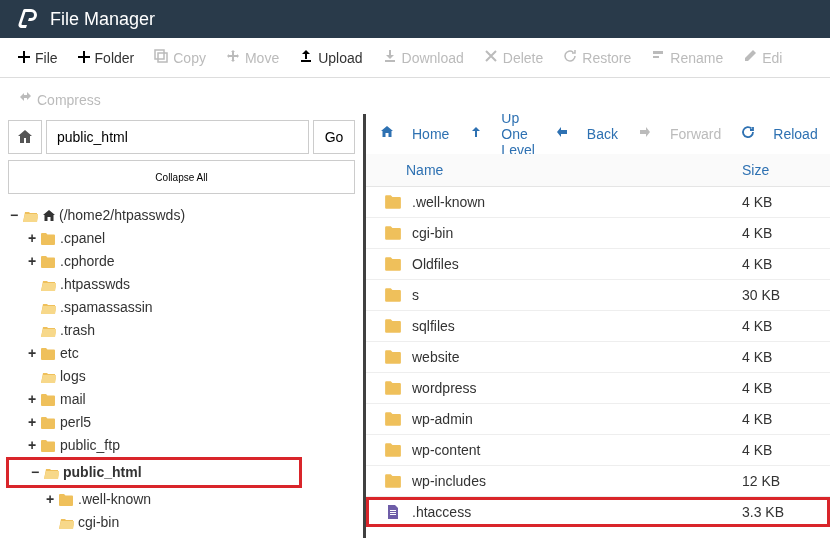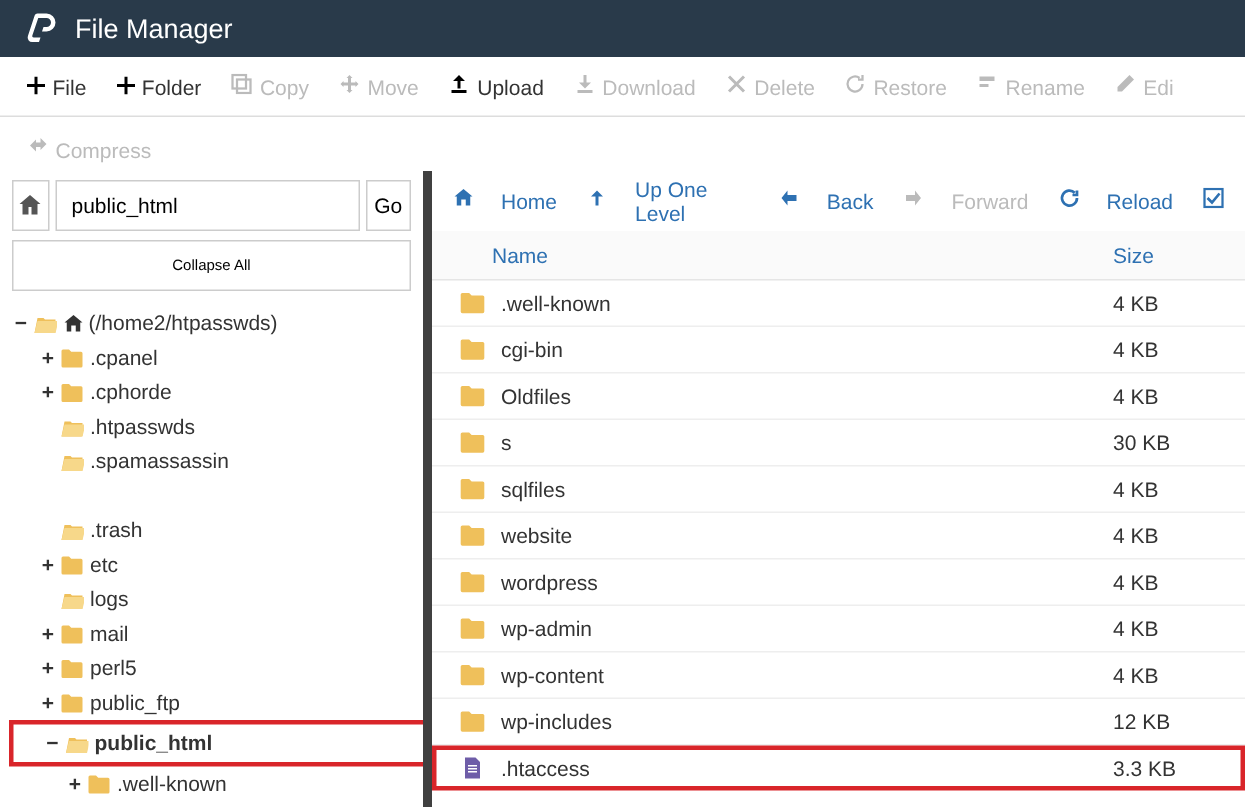--- a/index.html
+++ b/index.html
@@ -6,21 +6,21 @@
 body{font-family:-apple-system,BlinkMacSystemFont,"Segoe UI",Helvetica,Arial,sans-serif;font-size:14px;color:#333;background:#fff;width:830px;height:538px;overflow:hidden}
 .header{background:#293a4a;color:#fff;height:38px;display:flex;align-items:center;padding:0 14px;font-size:18px;font-weight:400}
 .header svg{margin-right:12px}
 .toolbar{background:#fff;border-bottom:1px solid #ddd;display:flex;align-items:center;height:40px;padding:0 8px}
 .toolbar .btn{display:flex;align-items:center;padding:6px 10px;color:#555;font-size:14px;cursor:pointer;gap:5px}
 .toolbar .btn.disabled{color:#bbb}
 .toolbar .btn.active{color:#333}
 .toolbar2{height:36px;padding:0 8px;display:flex;align-items:flex-end}
 .toolbar2 .btn{padding:6px 10px;color:#bbb;display:flex;align-items:center;gap:5px}
 .main{display:flex;height:calc(538px - 38px - 40px - 36px)}
-.left{width:288px;border-right:6px solid #404040;padding:6px 8px;overflow:hidden}
+.left{width:366px;border-right:3px solid #404040;padding:6px 8px;overflow:hidden}
 .pathbar{display:flex;gap:4px;margin-bottom:6px}
 .pathbar .home-btn{width:34px;height:34px;border:1px solid #ccc;display:flex;align-items:center;justify-content:center;cursor:pointer;background:#fff}
 .pathbar input{flex:1;height:34px;border:1px solid #ccc;padding:0 10px;font-size:14px}
 .pathbar .go-btn{width:42px;height:34px;border:1px solid #ccc;background:#fff;cursor:pointer;font-size:14px}
 .collapse-btn{width:100%;height:34px;border:1px solid #ccc;background:#fff;cursor:pointer;font-size:10px;margin-bottom:10px}
 .tree{font-size:14px;line-height:1.5}
 .tree-node{display:flex;align-items:center;padding:1px 0;cursor:pointer;white-space:nowrap}
 .tree-toggle{width:12px;font-weight:bold;color:#333;text-align:center;margin-right:2px}
 .folder-icon{width:16px;height:14px;margin-right:4px;flex-shrink:0}
 .tree-node.selected{font-weight:bold}
@@ -168,21 +168,21 @@
           <span>.htpasswds</span>
         </div>
         <div class="tree-node" style="padding-left: 18px;">
           <span class="tree-toggle"></span>
           <svg class="folder-icon" viewBox="0 0 16 14">
             <path fill="#efc05b" d="M3 3h4l1 1h7v8a1 1 0 01-1 1H1z"></path>
             <path fill="#f7d88a" d="M1 13L3 5h14l-2 8z"></path>
           </svg>
           <span>.spamassassin</span>
         </div>
-        <div class="tree-node" style="padding-left: 18px; margin-top: 23px;">
+        <div class="tree-node" style="padding-left: 18px;">
           <span class="tree-toggle"></span>
           <svg class="folder-icon" viewBox="0 0 16 14">
             <path fill="#efc05b" d="M3 3h4l1 1h7v8a1 1 0 01-1 1H1z"></path>
             <path fill="#f7d88a" d="M1 13L3 5h14l-2 8z"></path>
           </svg>
           <span>.trash</span>
         </div>
         <div class="tree-node" style="padding-left: 18px;">
           <span class="tree-toggle">+</span>
           <svg class="folder-icon" viewBox="0 0 16 14">

